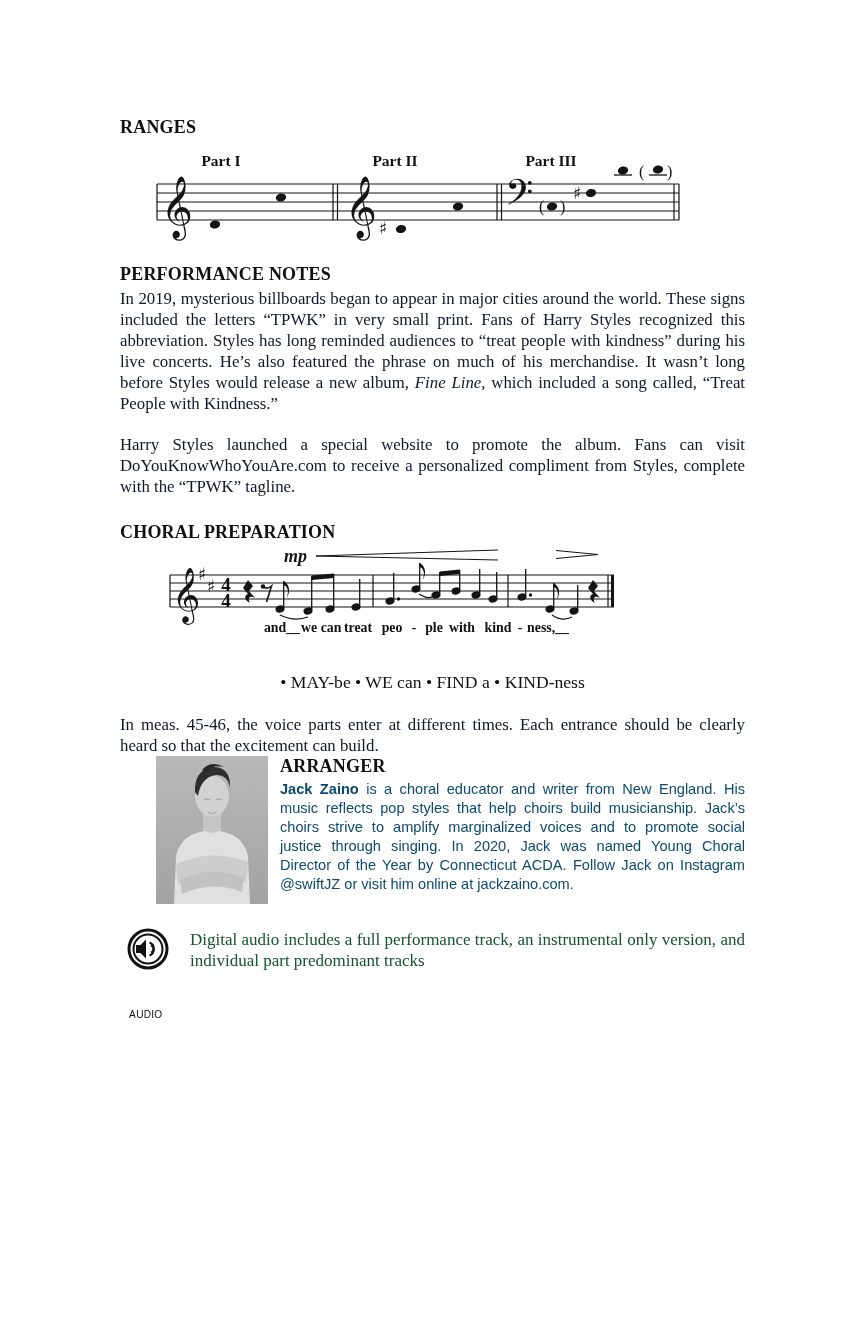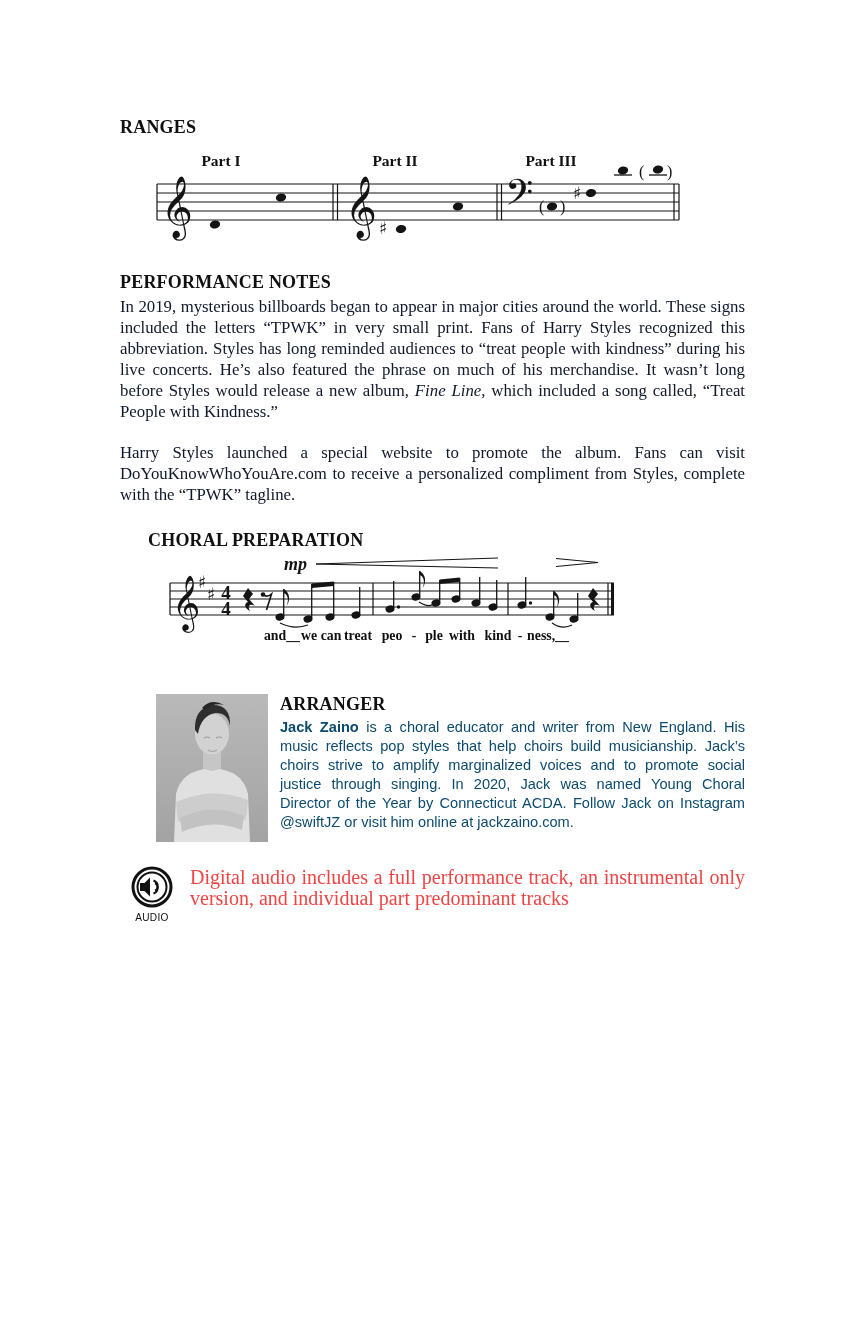--- a/index.html
+++ b/index.html
@@ -21,37 +21,36 @@
     letter-spacing: 0.2px;
     color: #101010;
   }
   p.body {
     font-size: 16.8px; line-height: 21px;
     text-align: justify;
     color: #0f172a;
   }
   .ital { font-style: italic; }
   .ranges-wrap { margin: 14px 0 0 33px; }
-  .perf-head { margin-top: 24px; }
+  .perf-head { margin-top: 16px; }
   .p-first { margin-top: 3px; }
   .p-gap { margin-top: 20px; }
-  .choral-head { margin-top: 25px; margin-left: 28px; }
+  .choral-head { margin-top: 25px; }
   .excerpt-wrap { margin: 2px 0 0 48px; }
   .after-excerpt { margin-top: 7px; }
   .stress-line {
     margin-top: 19px;
     text-align: center;
     font-size: 17.6px;
     color: #111;
   }
   .p-after-stress { margin-top: 21px; }
   .p-last { margin-top: 22px; }
 
   .arranger-row {
-    margin-top: 33px;
     display: flex;
     gap: 12px;
     padding-left: 36px;
   }
   .arranger-photo { flex: 0 0 112px; }
   .arranger-col { flex: 1; }
   .arranger-col h2.sec { margin-bottom: 3px; }
   .bio {
     font-family: "Liberation Sans", sans-serif;
     font-size: 14.6px; line-height: 19px;
@@ -61,36 +60,37 @@
   .bio b { font-weight: bold; }
 
   .audio-row {
     margin-top: 19px;
     display: flex;
     gap: 12px;
     align-items: flex-start;
   }
   .audio-icon-col {
     flex: 0 0 52px;
-    display: flex; flex-direction: column; align-items: center;
+    display: flex; flex-direction: column; 
     margin-left: 6px;
+    gap: 35px;
   }
   .audio-label {
     font-family: "Liberation Sans", sans-serif;
     font-size: 11.5px;
     letter-spacing: 0.3px;
     transform: scaleX(0.88);
     color: #111;
     margin-top: 2px;
   }
   .audio-text {
-    font-size: 20px; line-height: 21px;
+    font-size: 17px; line-height: 21px;
     text-align: justify;
     padding-top: 2px;
-    color: #ef4444;
+    color: #14532d;
   }
 
   svg .staffline { stroke: #141414; stroke-width: 1.1; }
   svg .barline  { stroke: #141414; stroke-width: 1.2; }
   svg .barthick { stroke: #141414; stroke-width: 3; }
   svg .stem     { stroke: #141414; stroke-width: 1.3; }
   svg .notehead { fill: #141414; }
   svg .slur     { stroke: #141414; stroke-width: 1.2; fill: none; }
   svg .hairpin  { stroke: #141414; stroke-width: 1.1; }
   svg .ledger   { stroke: #141414; stroke-width: 1.3; }
@@ -266,21 +266,23 @@
         <text class="lyric" x="266" y="87">ple</text>
         <text class="lyric" x="294" y="87">with</text>
         <text class="lyric" x="330" y="87">kind</text>
         <text class="lyric" x="352" y="87">-</text>
         <text class="lyric" x="380" y="87">ness,__</text>
       </g>
     </svg>
   </div>
 
 
-
+  <div class="stress-line">• MAY-be • WE can • FIND a • KIND-ness</div>
+
+  <p class="body p-after-stress">In meas. 45-46, the voice parts enter at different times. Each entrance should be clearly heard so that the excitement can build.</p>
 
 
   <div class="arranger-row">
     <div class="arranger-photo">
       <svg width="112" height="148" viewBox="0 0 112 148">
         <defs>
           <linearGradient id="bgGrad" x1="0" y1="0" x2="0" y2="1">
             <stop offset="0" stop-color="#b9b9b9"></stop>
             <stop offset="1" stop-color="#a3a3a3"></stop>
           </linearGradient>

